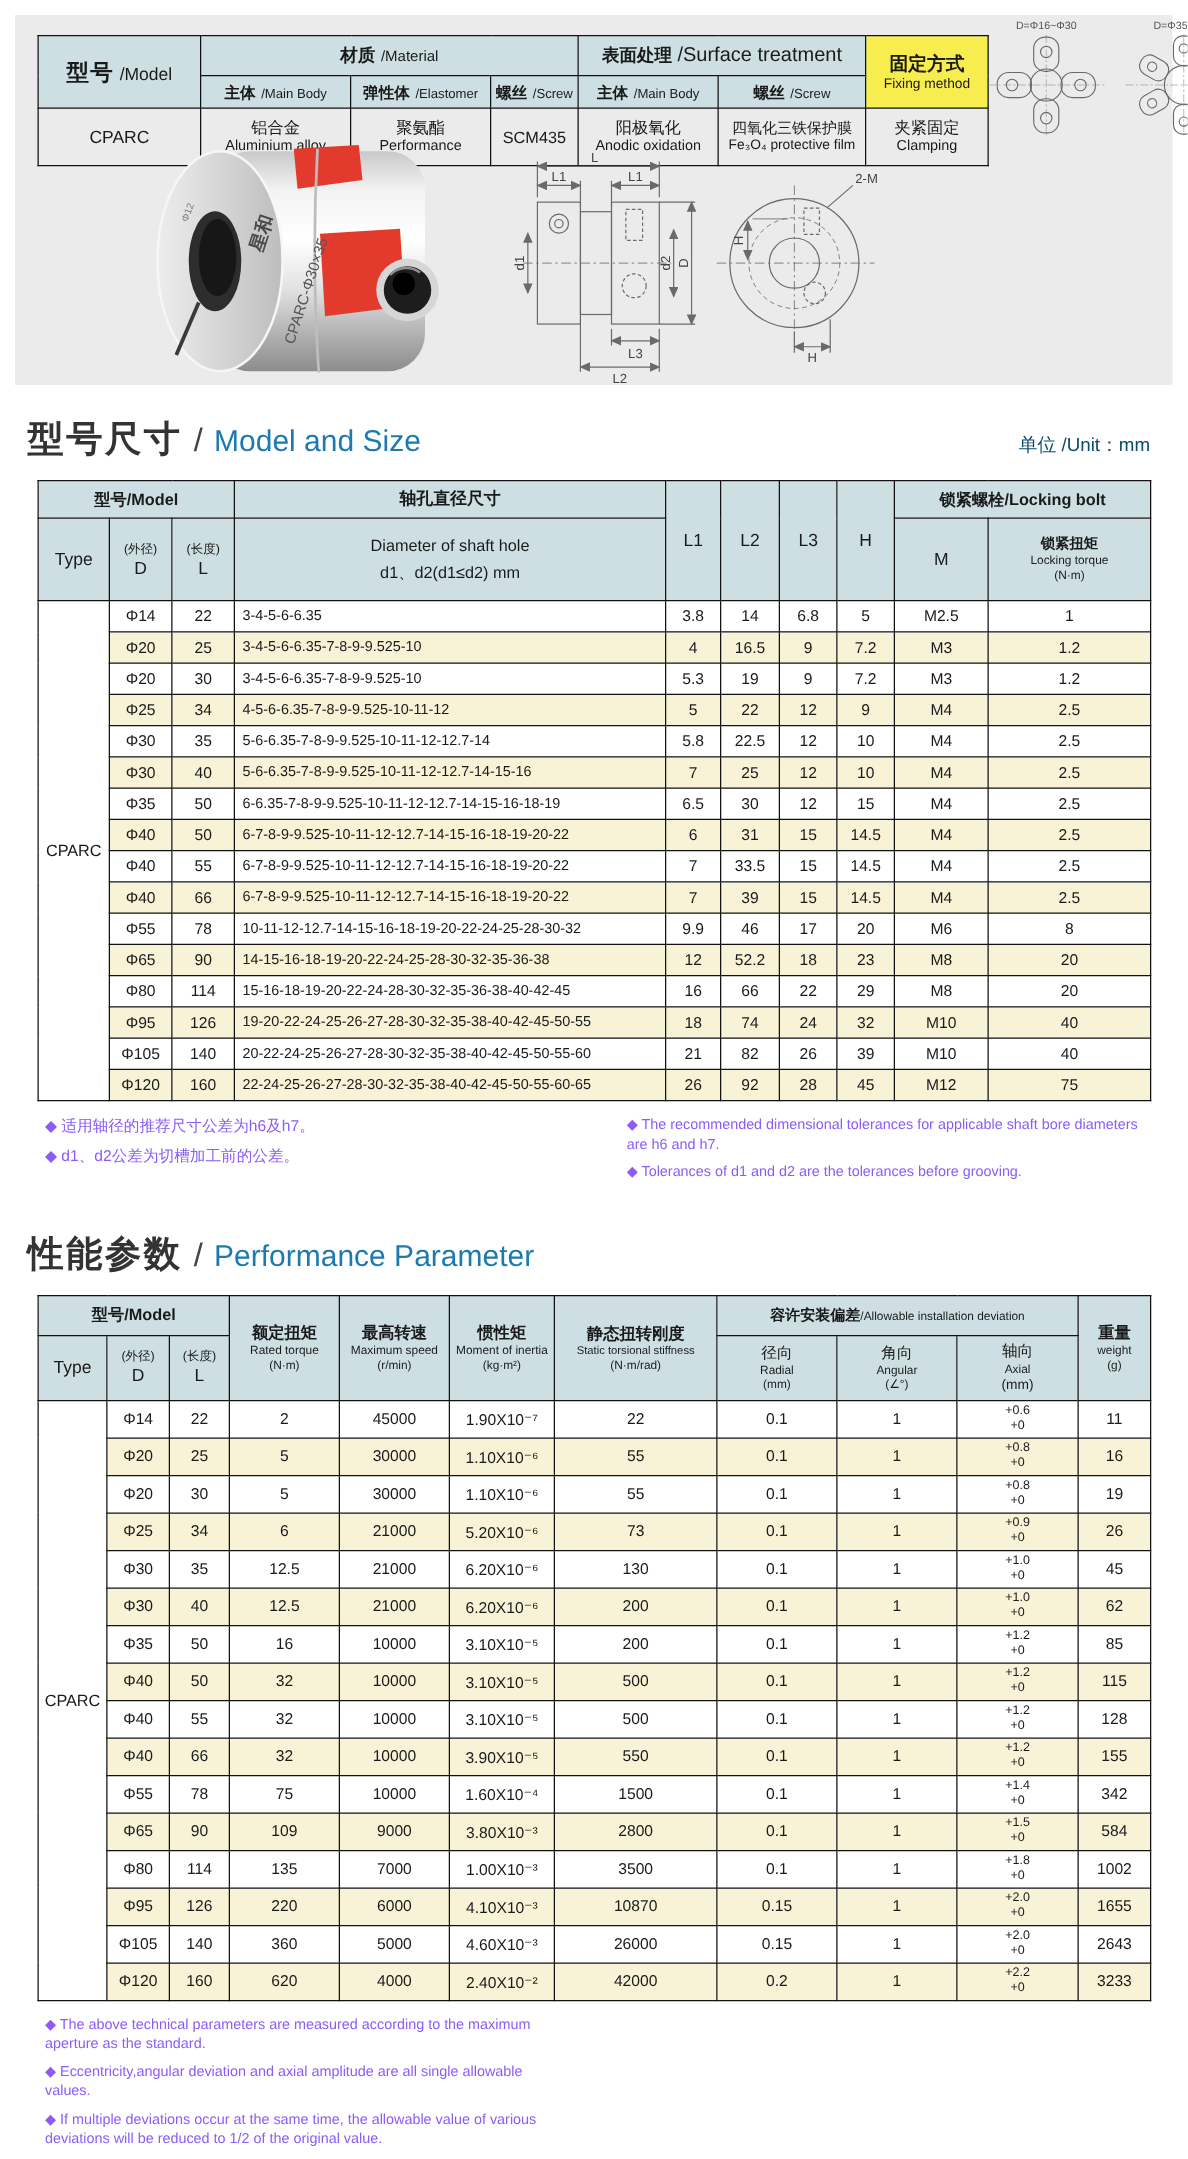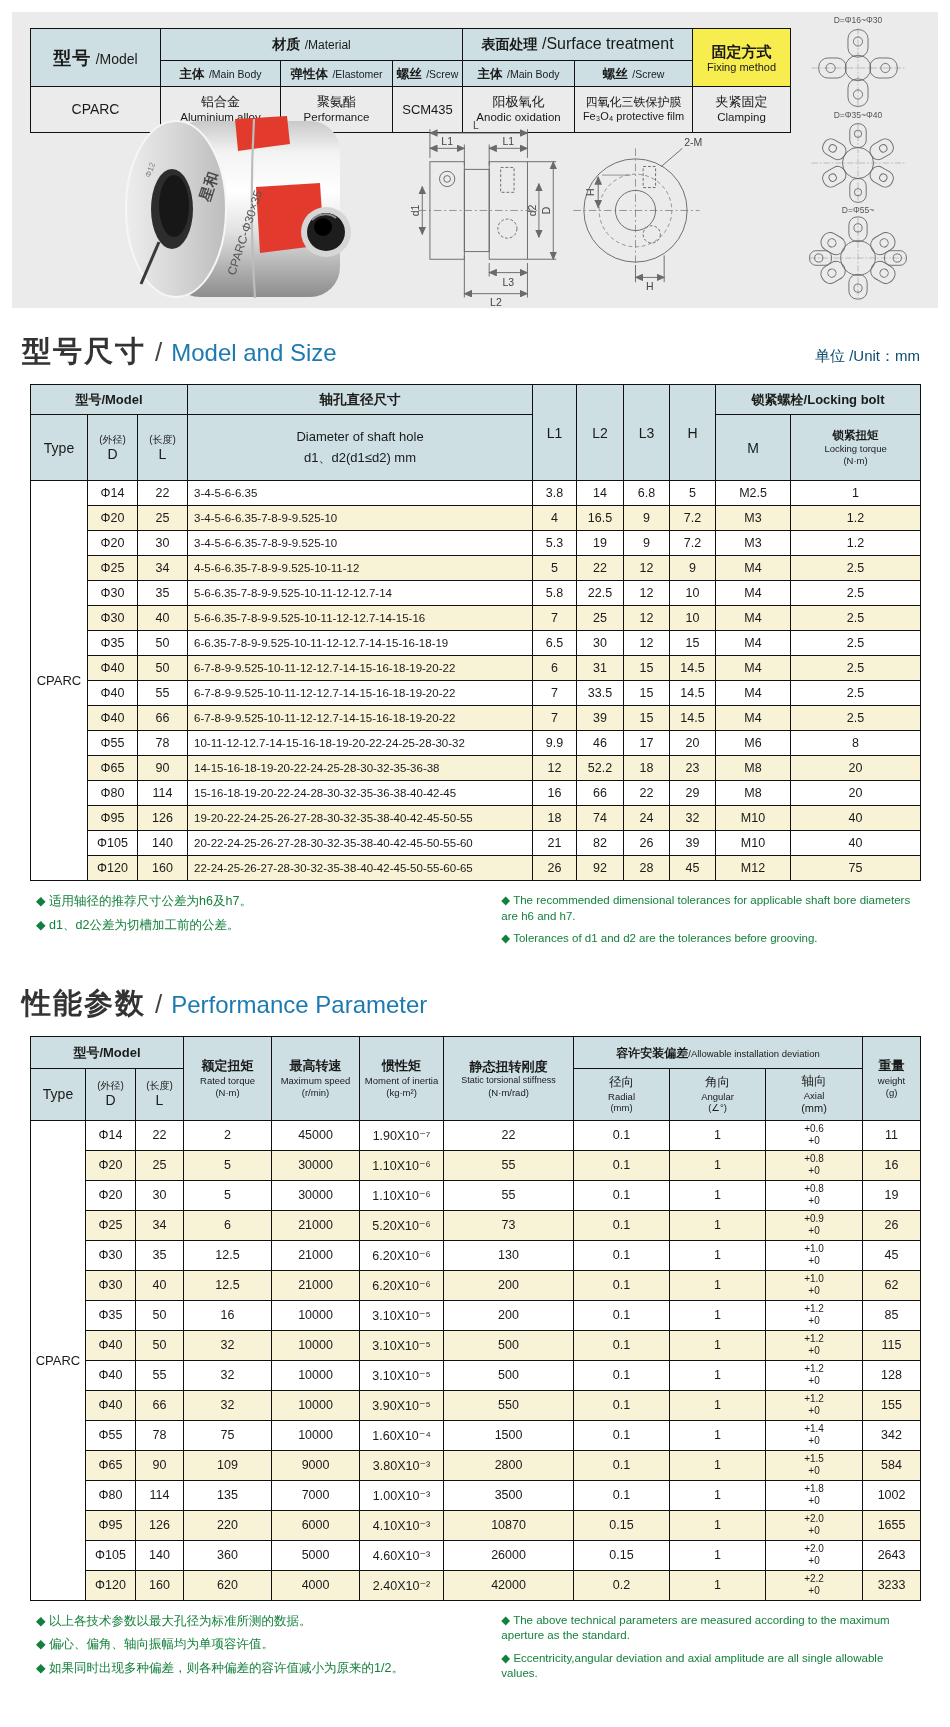--- a/index.html
+++ b/index.html
@@ -43,21 +43,21 @@
   .dzh { font-size: 13px; line-height: 1.25; }
   .den { font-size: 11.5px; line-height: 1.2; }
   .fzh { font-size: 15px; font-weight: bold; line-height: 1.3; }
   .fen { font-size: 11px; }
   .mat td.yellow { background: #f7ed4e; }
 
   .photo { position: absolute; left: 102px; top: 102px; }
   .dimdraw { position: absolute; left: 392px; top: 100px; }
   .spiders {
     position: absolute; top: 3px; right: 4px; width: 152px;
-    display: flex; flex-direction: column; align-items: center;
+    display: flex; align-items: center;
   }
   .spider { display: flex; flex-direction: column; align-items: center; }
   .spider-label { font-size: 8.5px; color: #555; height: 11px; }
 
   .lineart { stroke:#6a6a6a; fill:none; stroke-width:1; }
   .dimtxt { font-size: 11px; fill: #444; font-family: "Liberation Sans","DejaVu Sans",sans-serif; }
 
   
   .sec-title {
     display: flex; align-items: baseline;
@@ -97,21 +97,21 @@
   .hsmall { font-size: 10px; line-height: 1.2; }
   .c-bores { text-align: left !important; padding-left: 6px !important; font-size: 11.5px !important; }
   .c-axial { font-size: 10px !important; line-height: 1.2; white-space: pre-line; }
   .c-d, .c-l { font-size: 12.5px; }
 
   
   .notes { display: flex; justify-content: space-between; margin: 12px 36px 0 36px; }
   .notes .ncol { width: 47%; }
   .notes .ncol.zh .note { font-size: 12.5px; }
   .notes .ncol.en .note { font-size: 11.5px; }
-  .note { margin-bottom: 7px; line-height: 1.35; color: #15803d; }
+  .note { margin-bottom: 7px; line-height: 1.35; color: #8b5cf6; }
 
   .bottom-pad { height: 18px; }
 </style>
 </head>
 <body>
 
 <div class="top">
 
   <table class="mat">
     <colgroup>
@@ -904,24 +904,20 @@
         <td class="c-radial">0.2</td>
         <td class="c-angular">1</td>
         <td class="c-axial">+2.2
 +0</td>
         <td class="c-weight">3233</td>
       </tr>
     </tbody>
 </table>
 
 <div class="notes">
-  <div class="ncol zh">
-      <div class="note">◆ 以上各技术参数以最大孔径为标准所测的数据。</div>
-      <div class="note">◆ 偏心、偏角、轴向振幅均为单项容许值。</div>
-      <div class="note">◆ 如果同时出现多种偏差，则各种偏差的容许值减小为原来的1/2。</div>
-    </div>
   <div class="ncol en">
       <div class="note">◆ The above technical parameters are measured according to the maximum aperture as the standard.</div>
       <div class="note">◆ Eccentricity,angular deviation and axial amplitude are all single allowable values.</div>
+      <div class="note">◆ If multiple deviations occur at the same time, the allowable value of various deviations will be reduced to 1/2 of the original value.</div>
     </div>
 </div>
 
 <div class="bottom-pad"></div>
 
 </body></html>

